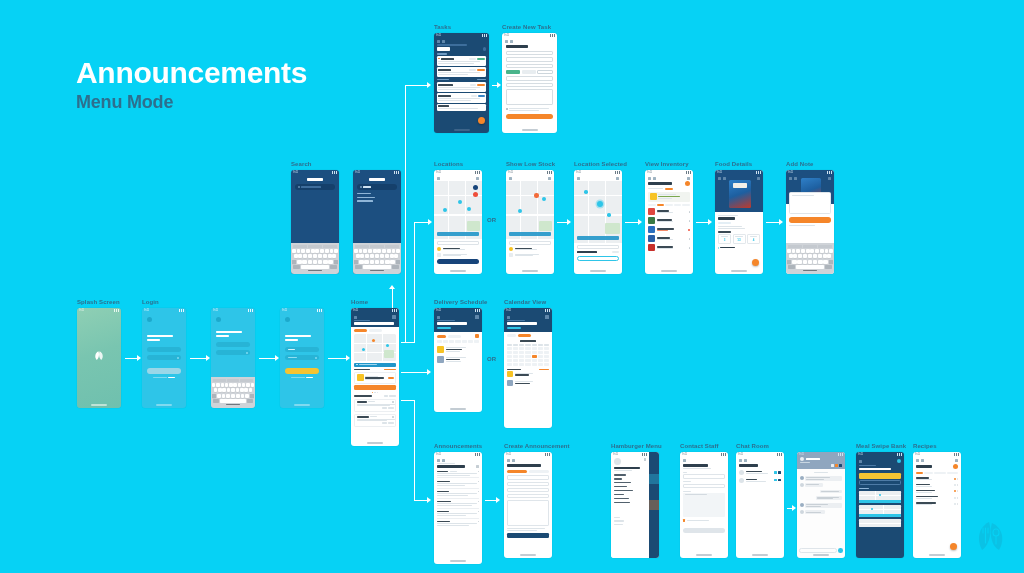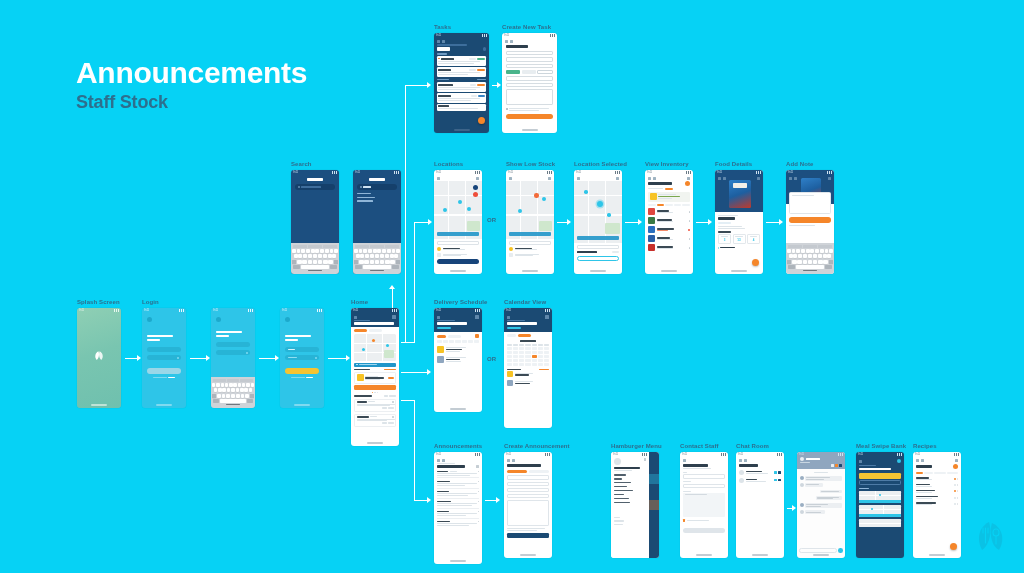--- a/index.html
+++ b/index.html
@@ -95,21 +95,21 @@
 
   .watermark { position:absolute; right:16px; bottom:14px; opacity:0.55; }
 </style>
 </head>
 <body>
 
 <div id="canvas">
 
   <div class="title-block">
     <div class="title-main">Announcements</div>
-    <div class="title-sub">Staff Stock</div>
+    <div class="title-sub">Menu Mode</div>
   </div>
 
   <div class="conn h" style="left:125px;top:358px;width:13px;"></div>
   <div class="arrow-r" style="left:137px;top:355px;"></div>
 
   <div class="conn h" style="left:190px;top:358px;width:17px;"></div>
   <div class="arrow-r" style="left:206px;top:355px;"></div>
 
   <div class="conn h" style="left:259px;top:358px;width:17px;"></div>
   <div class="arrow-r" style="left:275px;top:355px;"></div>

